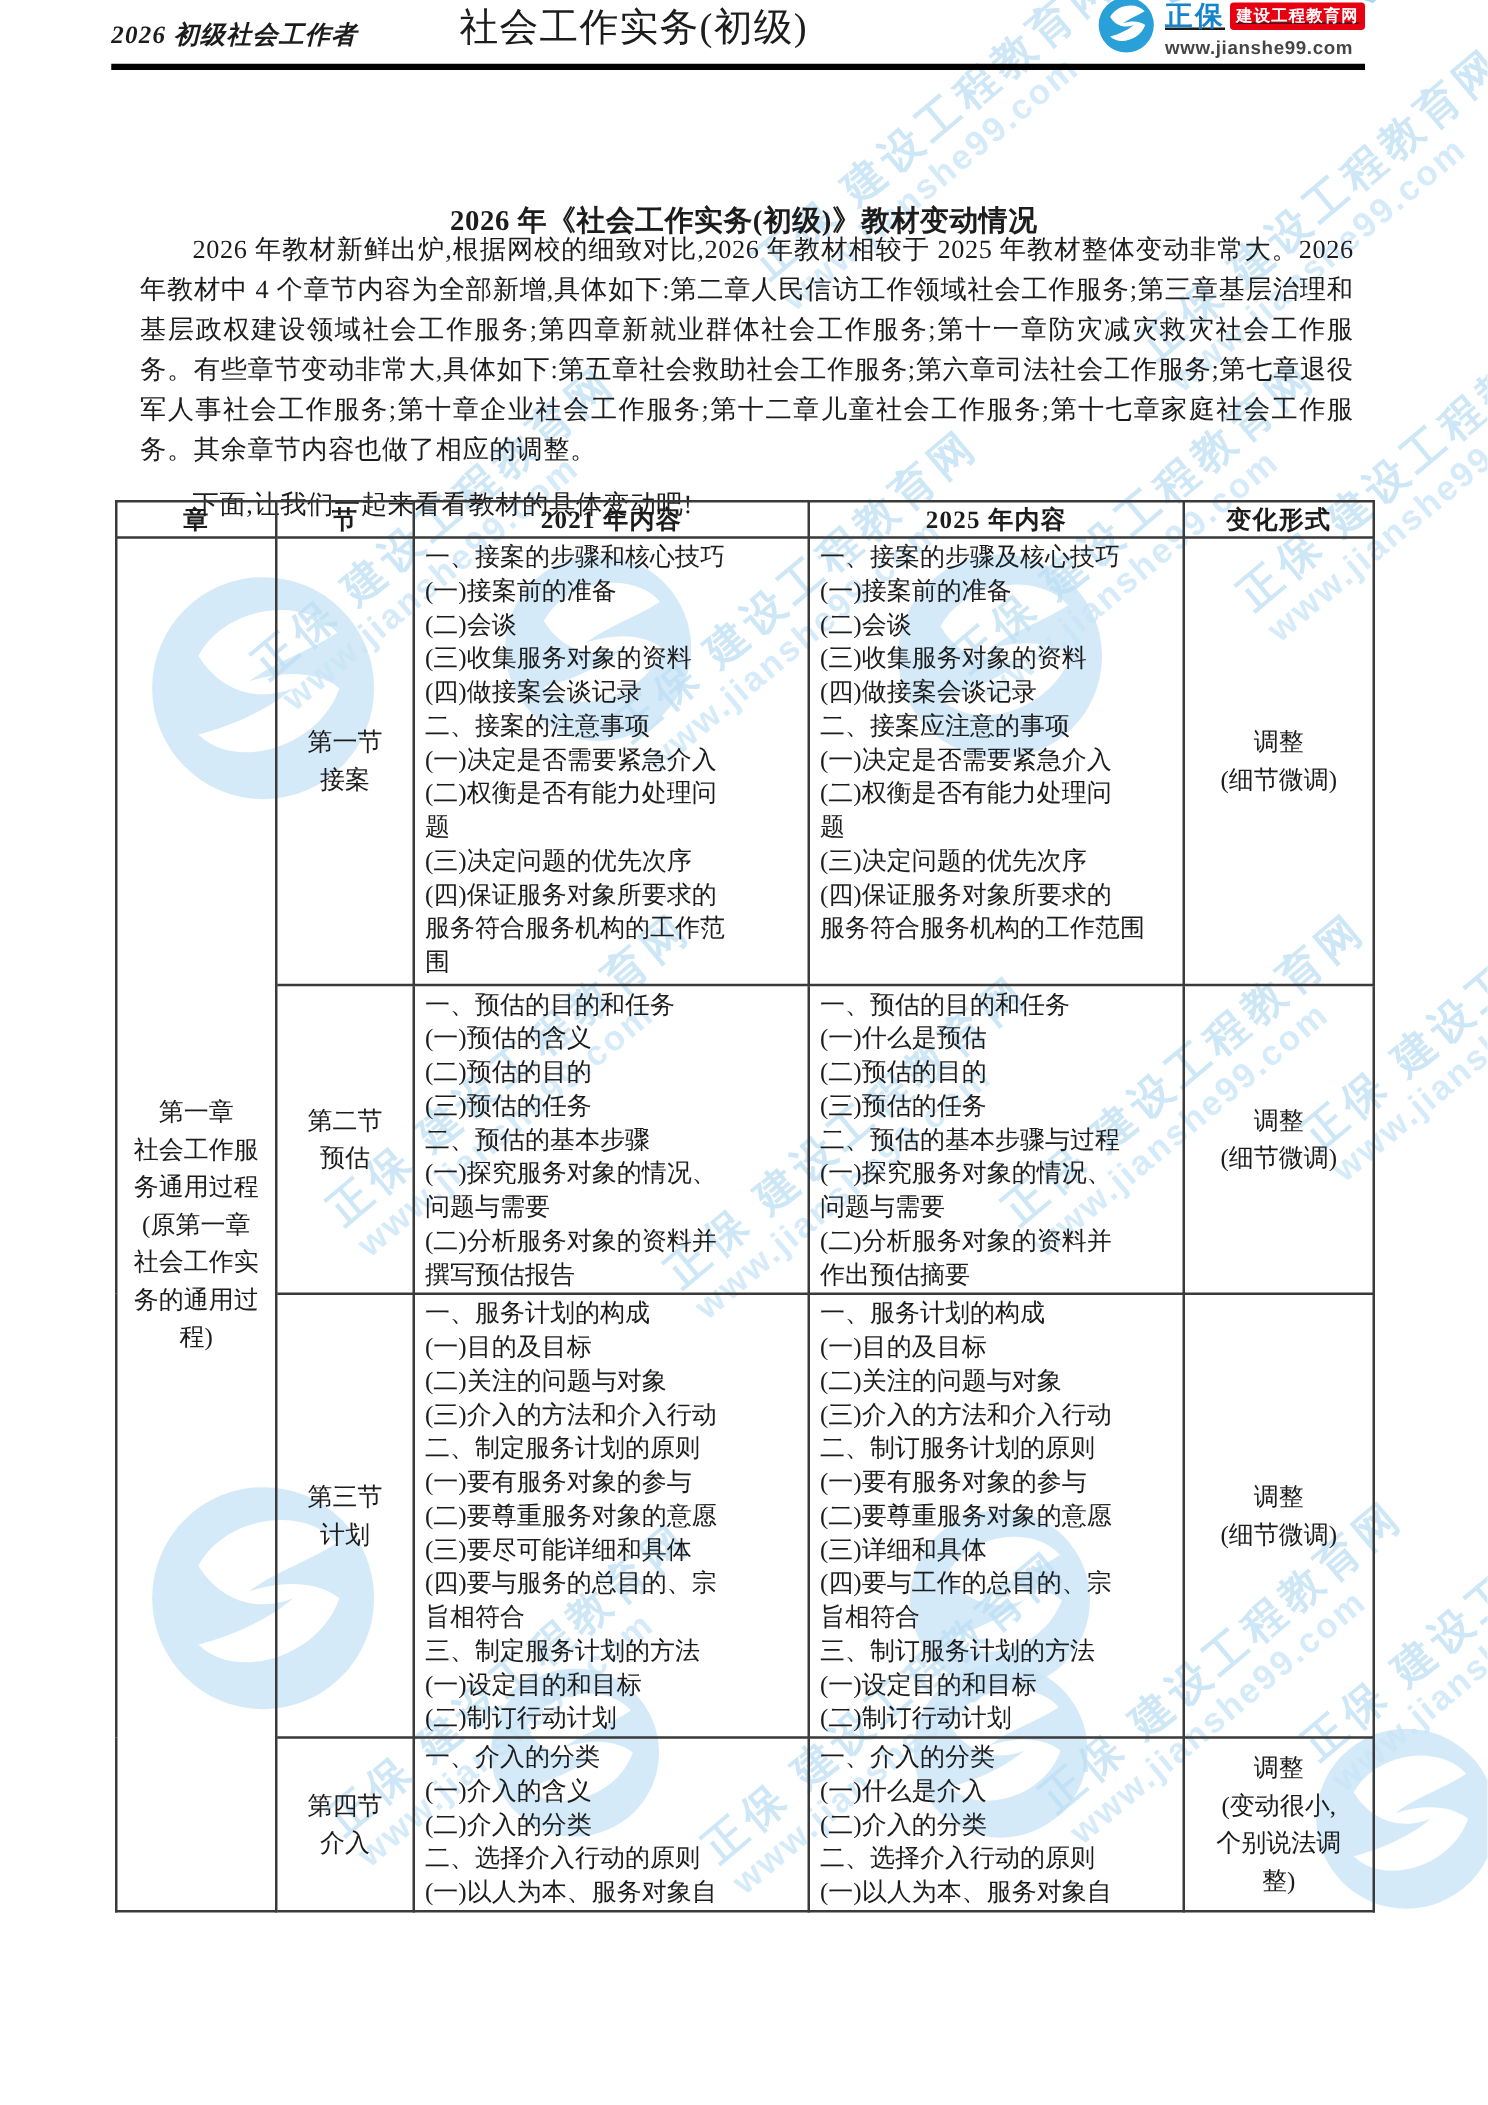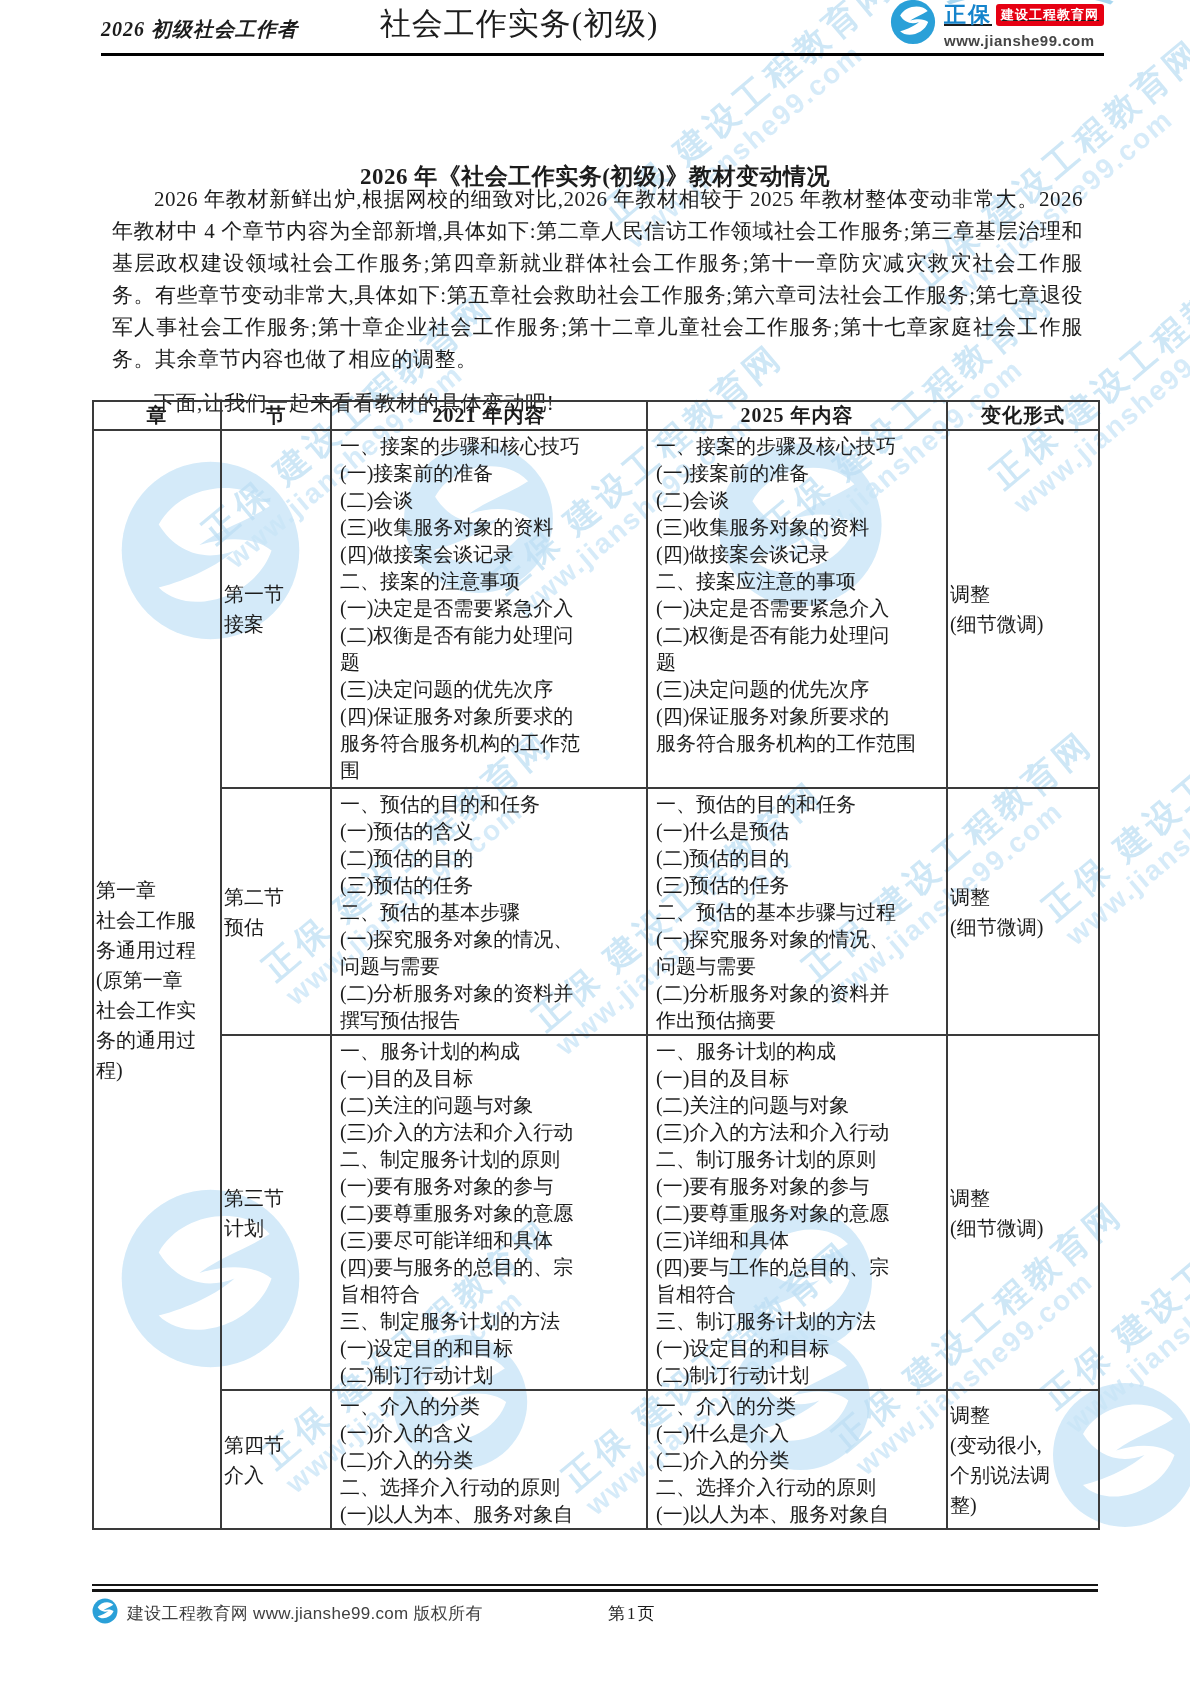--- a/index.html
+++ b/index.html
@@ -24,22 +24,22 @@
     white-space:nowrap;
     line-height:1.12;
   }
   .wm-brand { font-size:34px; letter-spacing:5px; color:#bedff4; }
   .wm-url   { font-size:28px; letter-spacing:2px; color:#c9e5f7; }
 
   .content { position:absolute; inset:0; z-index:1; }
 
   
   .hdr {
-    position:absolute; top:0; left:101px; width:1003px; height:56px;
-    border-bottom:3px solid #000000;
+    position:absolute; top:0; left:89px; width:1003px; height:56px;
+    border-bottom:5px solid #000000;
     display:flex; align-items:flex-end; justify-content:space-between;
     padding-bottom:4px; box-sizing:border-box;
   }
   .hdr-left {
     font-size:20px; font-weight:bold; font-style:italic;
     padding-bottom:6px; letter-spacing:1px;
   }
   .hdr-center {
     font-size:31px; font-weight:normal; letter-spacing:1px;
     padding-bottom:4px; margin-left:-150px;
@@ -78,21 +78,21 @@
   table.changes th, table.changes td { border:2px solid #3a3a3a; box-sizing:border-box; }
   table.changes thead tr { height:28px; }
   table.changes th { font-size:20px; font-weight:bold; text-align:center; padding:0; letter-spacing:1px; }
   td.cell-content {
     vertical-align:top; text-align:left;
     padding:2px 6px 0 8px;
     font-size:20px; line-height:27px;
     white-space:pre-line; overflow:hidden;
   }
   td.cell-mid {
-    text-align:left; vertical-align:middle;
+    text-align:center; vertical-align:middle;
     font-size:20px; line-height:30px;
     white-space:pre-line; padding:4px 2px; overflow:hidden;
   }
   tr.row-1 { height:358px; }
   tr.row-2 { height:247px; }
   tr.row-3 { height:355px; }
   tr.row-4 { height:137px; }
 
   
   .ftr { position:absolute; top:1584px; left:92px; width:1006px; }
@@ -318,28 +318,14 @@
 二、选择介入行动的原则
 (一)以人为本、服务对象自</td>
         <td class="cell-mid">调整
 (变动很小,
 个别说法调
 整)</td>
       </tr>
     </tbody>
   </table>
 
-  <div class="ftr">
-    <div class="f-rule-thin"></div>
-    <div class="f-rule-thick"></div>
-    <div class="f-row">
-      <span>
-        <svg width="26" height="26" viewBox="0 0 100 100">
-          <circle cx="50" cy="50" r="48" fill="#2aa0d8"></circle>
-          <path d="M22,36 C34,14 68,10 82,26 C70,34 56,38 44,47 C60,42 74,43 83,50 C74,76 38,86 22,70 C38,66 54,58 63,50 C48,56 32,52 22,36 Z" fill="#ffffff"></path>
-        </svg>
-      </span>
-      <span class="f-copy">建设工程教育网 www.jianshe99.com 版权所有</span>
-      <span class="f-page">第1页</span>
-    </div>
-  </div>
 
 </div>
 
 </body></html>

